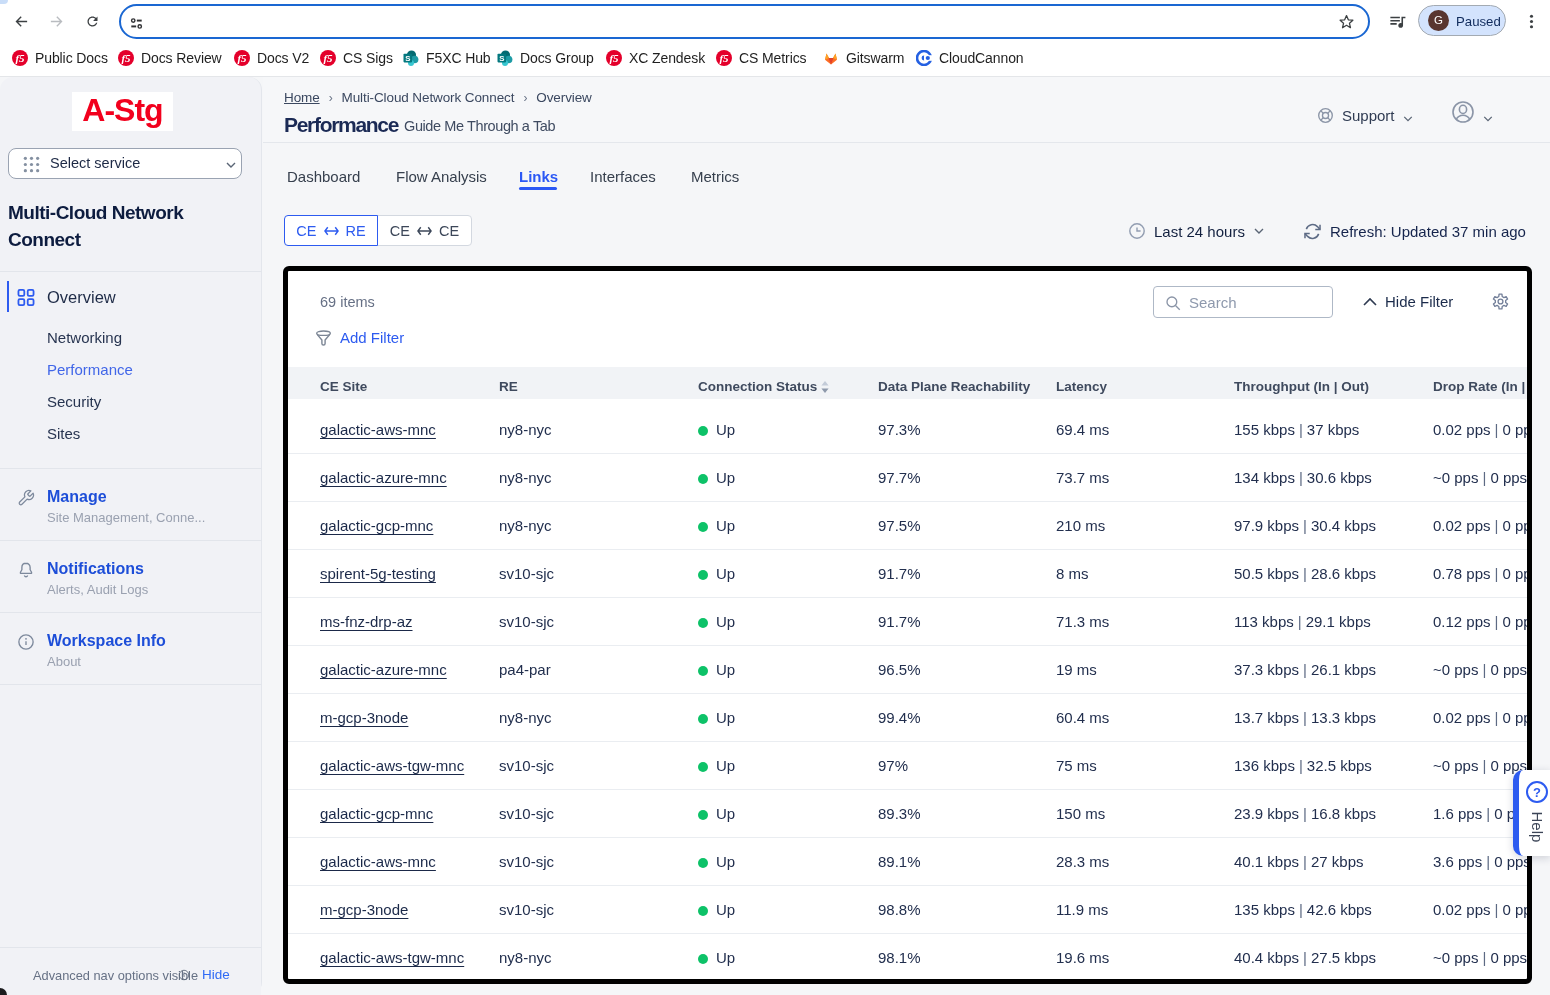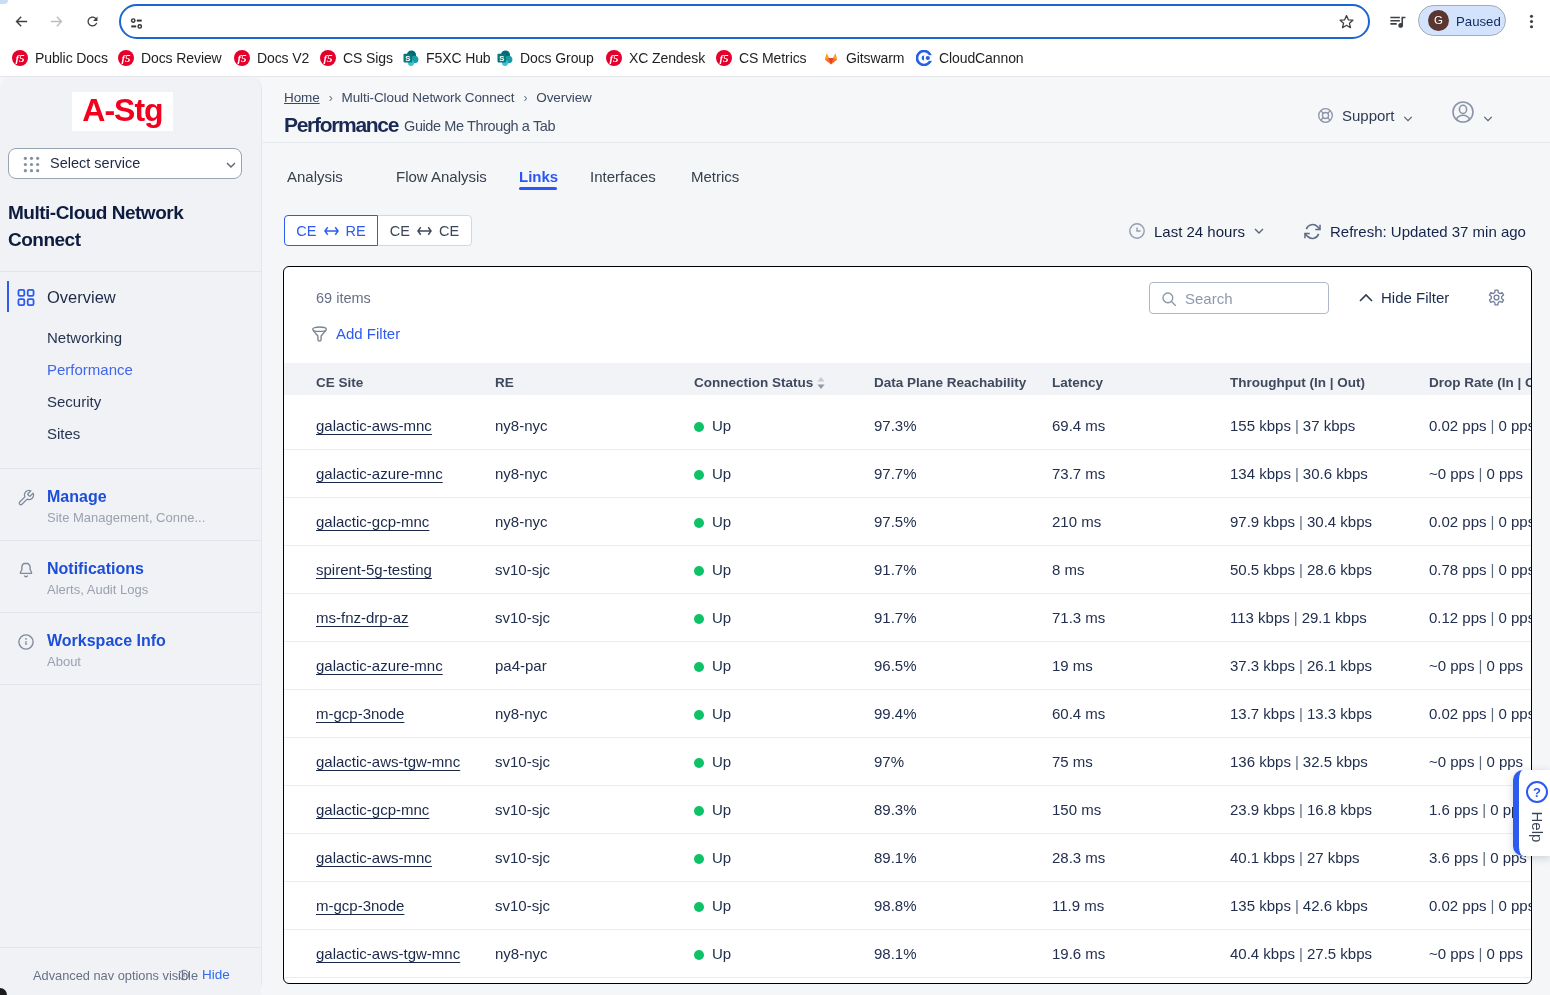--- a/index.html
+++ b/index.html
@@ -53,21 +53,21 @@
 #tabline { position:absolute; left:256px; top:44px; width:38px; height:3px; background:#2b58f5; border-radius:2px; }
 
 #seg1 { position:absolute; left:284px; top:215px; width:94px; height:31px; background:#fff; border:1px solid #2d5bf0; border-radius:4px 0 0 4px; z-index:2; color:#2d5bf0; font-size:14.5px; display:flex; align-items:center; justify-content:center; gap:7px; }
 #seg2 { position:absolute; left:377px; top:215px; width:95px; height:31px; background:#fff; border:1px solid #d3d8e0; border-radius:0 4px 4px 0; color:#3c4759; font-size:14.5px; display:flex; align-items:center; justify-content:center; gap:7px; }
 #timerange { position:absolute; left:1128px; top:222px; display:flex; align-items:center; gap:8px; }
 #timerange .t { font-size:15px; color:#12203f; }
 #refresh { position:absolute; left:1303px; top:222px; display:flex; align-items:center; gap:8px; }
 #refresh .t { font-size:15px; color:#15244c; }
 
 
-#card { position:absolute; left:283px; top:266px; width:1249px; height:718px; background:#fff; border:1px solid #000000; border-radius:6px; overflow:hidden; }
+#card { position:absolute; left:283px; top:266px; width:1249px; height:718px; background:#fff; border:5px solid #000000; border-radius:6px; overflow:hidden; }
 #items { position:absolute; left:32px; top:23px; font-size:14.5px; color:#667085; }
 #searchbox { position:absolute; left:865px; top:15px; width:180px; height:32px; border:1px solid #aeb8c6; border-radius:4px; }
 #searchbox .ph { position:absolute; left:35px; top:7px; font-size:15px; color:#8e99ad; }
 #hidefilter { position:absolute; left:1075px; top:22px; display:flex; align-items:center; gap:8px; }
 #hidefilter .t { font-size:15px; color:#1b2b4b; font-weight:500; }
 #addfilter { position:absolute; left:27px; top:58px; display:flex; align-items:center; gap:8px; }
 #addfilter .t { font-size:15px; color:#2d5bf0; }
 #thead { position:absolute; left:0; top:96px; width:1249px; height:32px; background:#f1f3f6; }
 .th { position:absolute; top:12px; font-size:13.5px; font-weight:700; color:#3f4a5e; letter-spacing:0; white-space:nowrap; }
 .row { position:absolute; left:0; width:1249px; height:48px; border-bottom:1px solid #eaedf1; }
@@ -278,21 +278,21 @@
           <ellipse cx="12" cy="9.4" rx="3.6" ry="4.1"></ellipse>
           <path d="M5.2 19.4c1.4-2.6 3.9-4.2 6.8-4.2s5.4 1.6 6.8 4.2"></path>
         </g>
       </svg>
     <svg width="10" height="10" viewBox="0 0 12 12">
         <path d="M1.5 3.5l4.5 4.5 4.5-4.5" fill="none" stroke="#5a6575" stroke-width="1.5"></path>
       </svg>
   </div>
 </div>
 <div id="tabs">
-  <div class="tab" style="left:24px">Analysis</div>
+  <div class="tab" style="left:24px">Dashboard</div>
   <div class="tab" style="left:133px">Flow Analysis</div>
   <div class="tab active" style="left:256px">Links</div>
   <div class="tab" style="left:327px">Interfaces</div>
   <div class="tab" style="left:428px">Metrics</div>
   <div id="tabline"></div>
 </div>
 <div id="seg1">
     <span>CE</span>
     <svg width="15" height="12" viewBox="0 0 16 12">
       <path d="M4 2L1 6l3 4M12 2l3 4-3 4M1.5 6h13" fill="none" stroke="#2d5bf0" stroke-width="1.5"></path>

